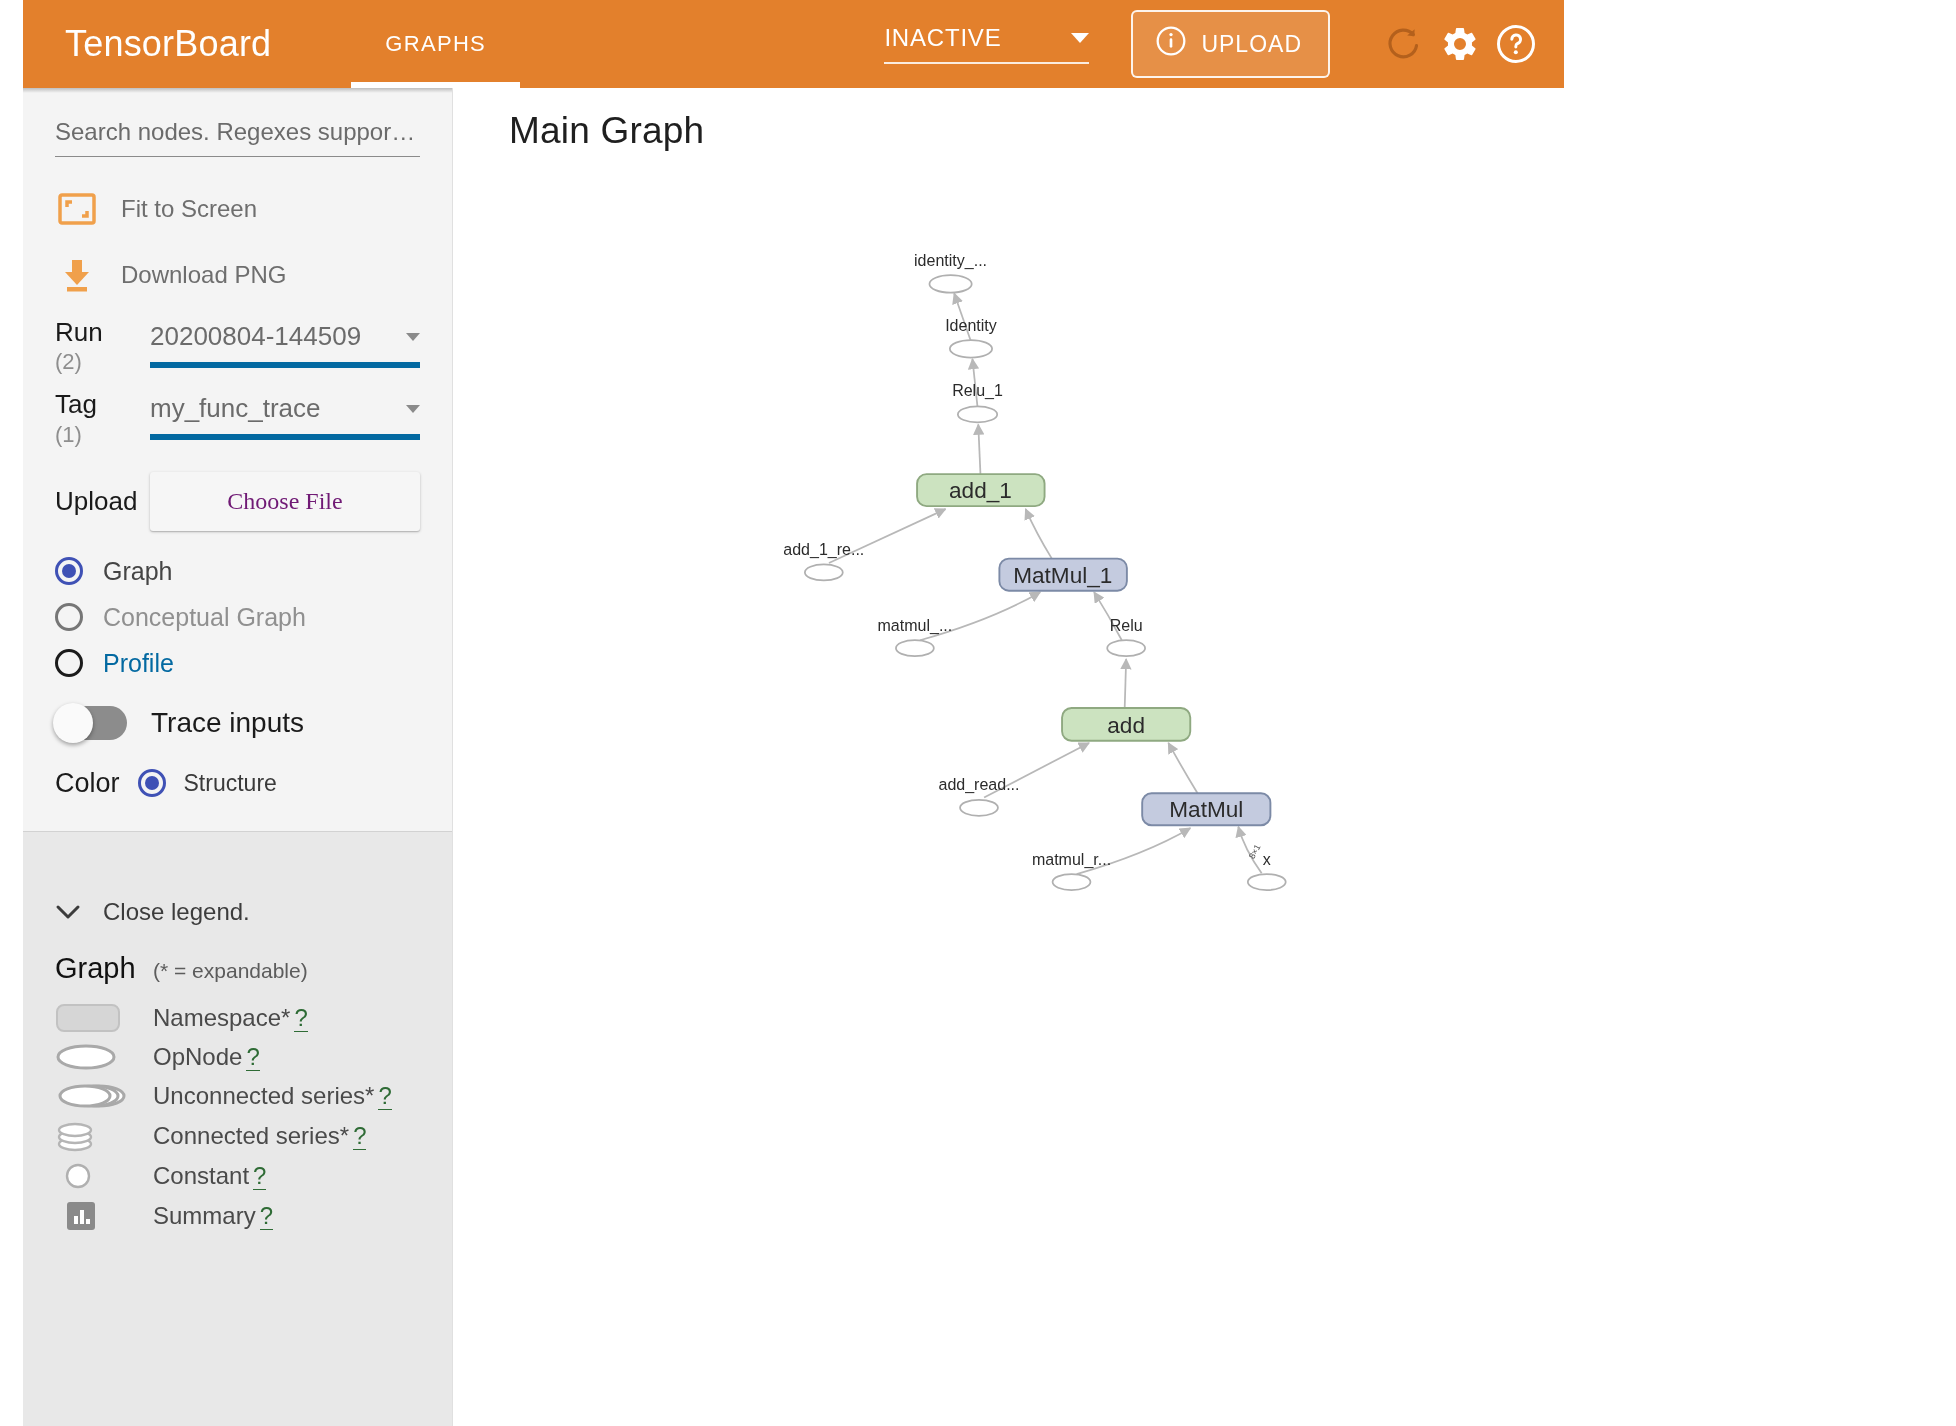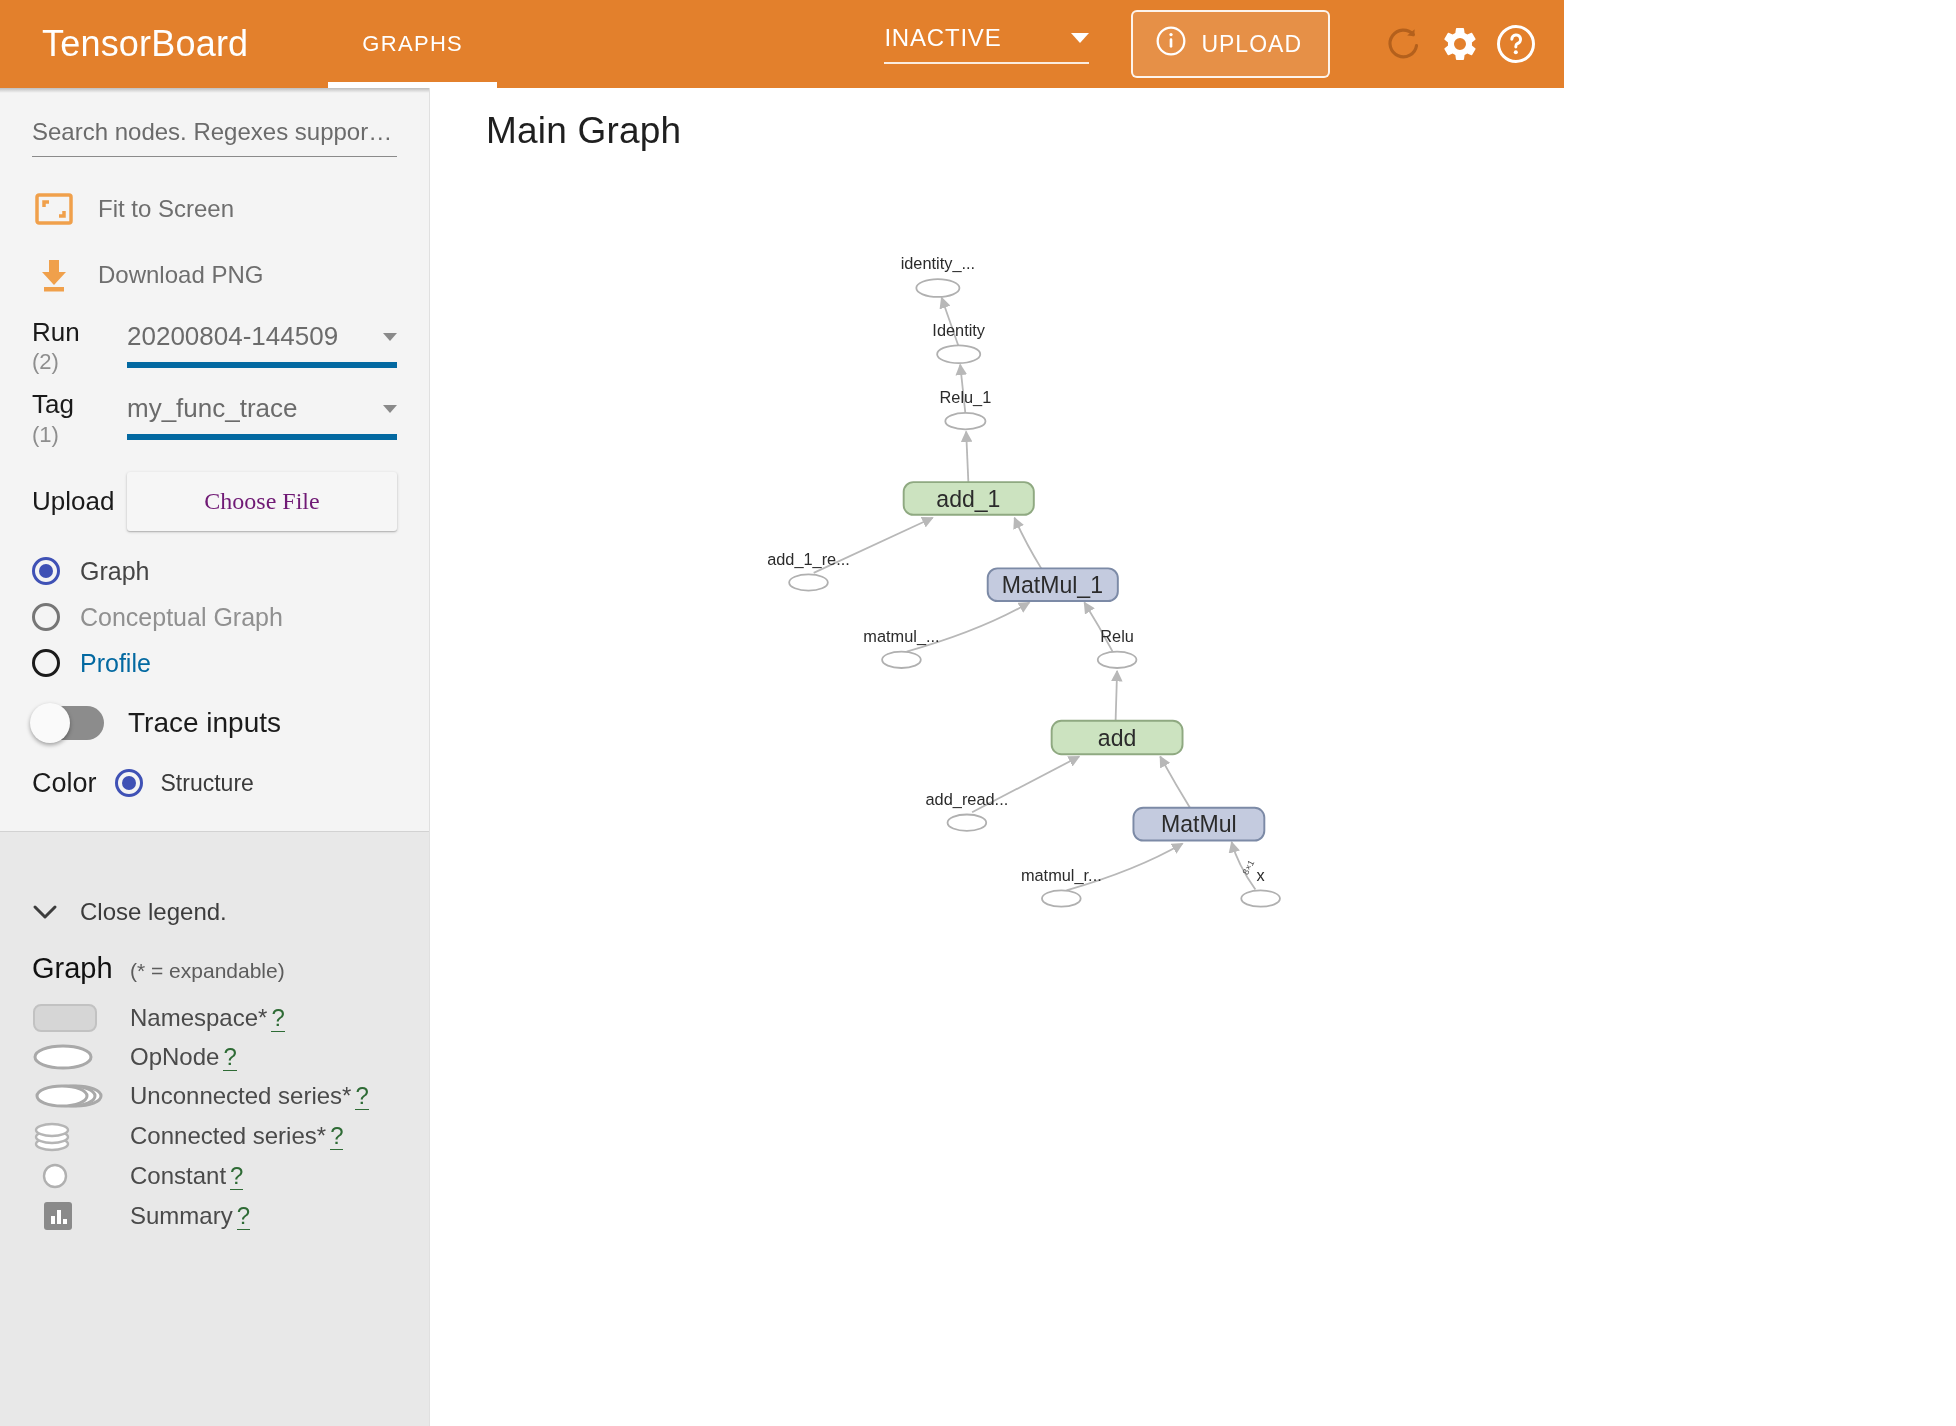--- a/index.html
+++ b/index.html
@@ -1,21 +1,21 @@
 <!DOCTYPE html>
 <html><head>
 <meta charset="utf-8">
 <style>
   * { box-sizing: border-box; margin: 0; padding: 0; }
   html, body {
     width: 1956px; height: 1426px;
     font-family: "Liberation Sans", sans-serif;
     background: #ffffff; overflow: hidden;
   }
-  #app { position: relative; width: 1564px; height: 1426px; display: flex; flex-direction: column; }
+  #app { position: relative; width: 1564px; height: 1426px; display: flex; flex-direction: column; padding-left: 23px; }
 
   
   .header {
     height: 88px; min-height: 88px;
     background: #e3802c;
     display: flex; align-items: center;
     padding: 0 26px 0 42px;
     position: relative; z-index: 30;
   }
   .brand {

